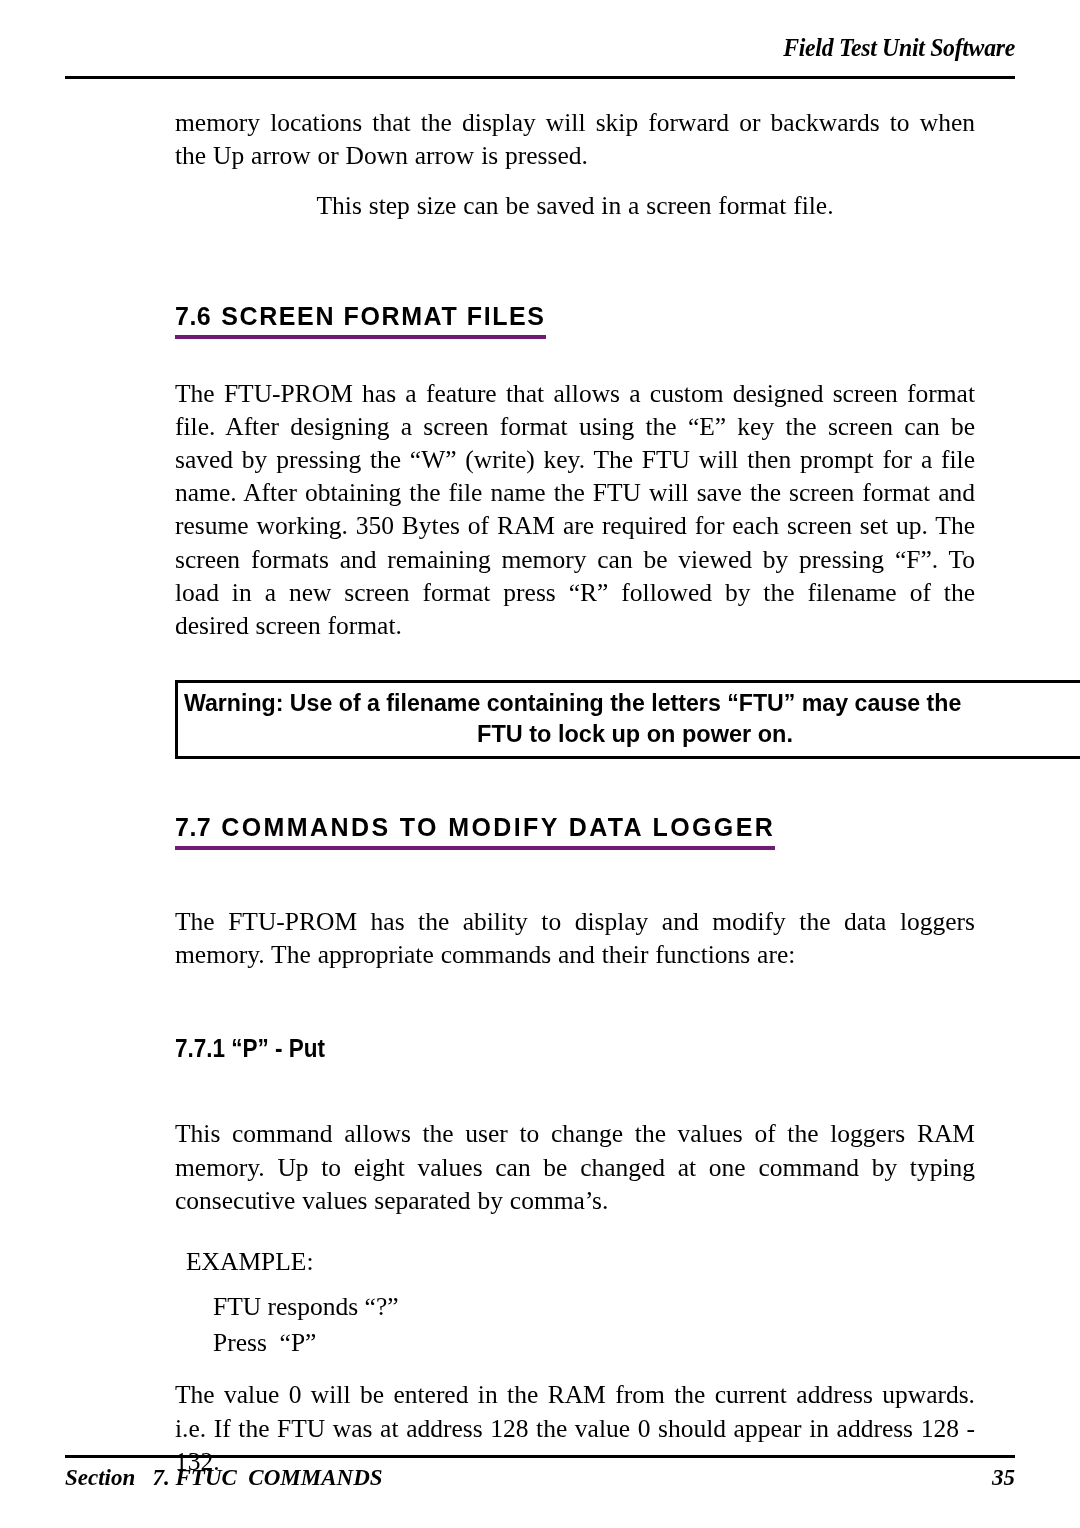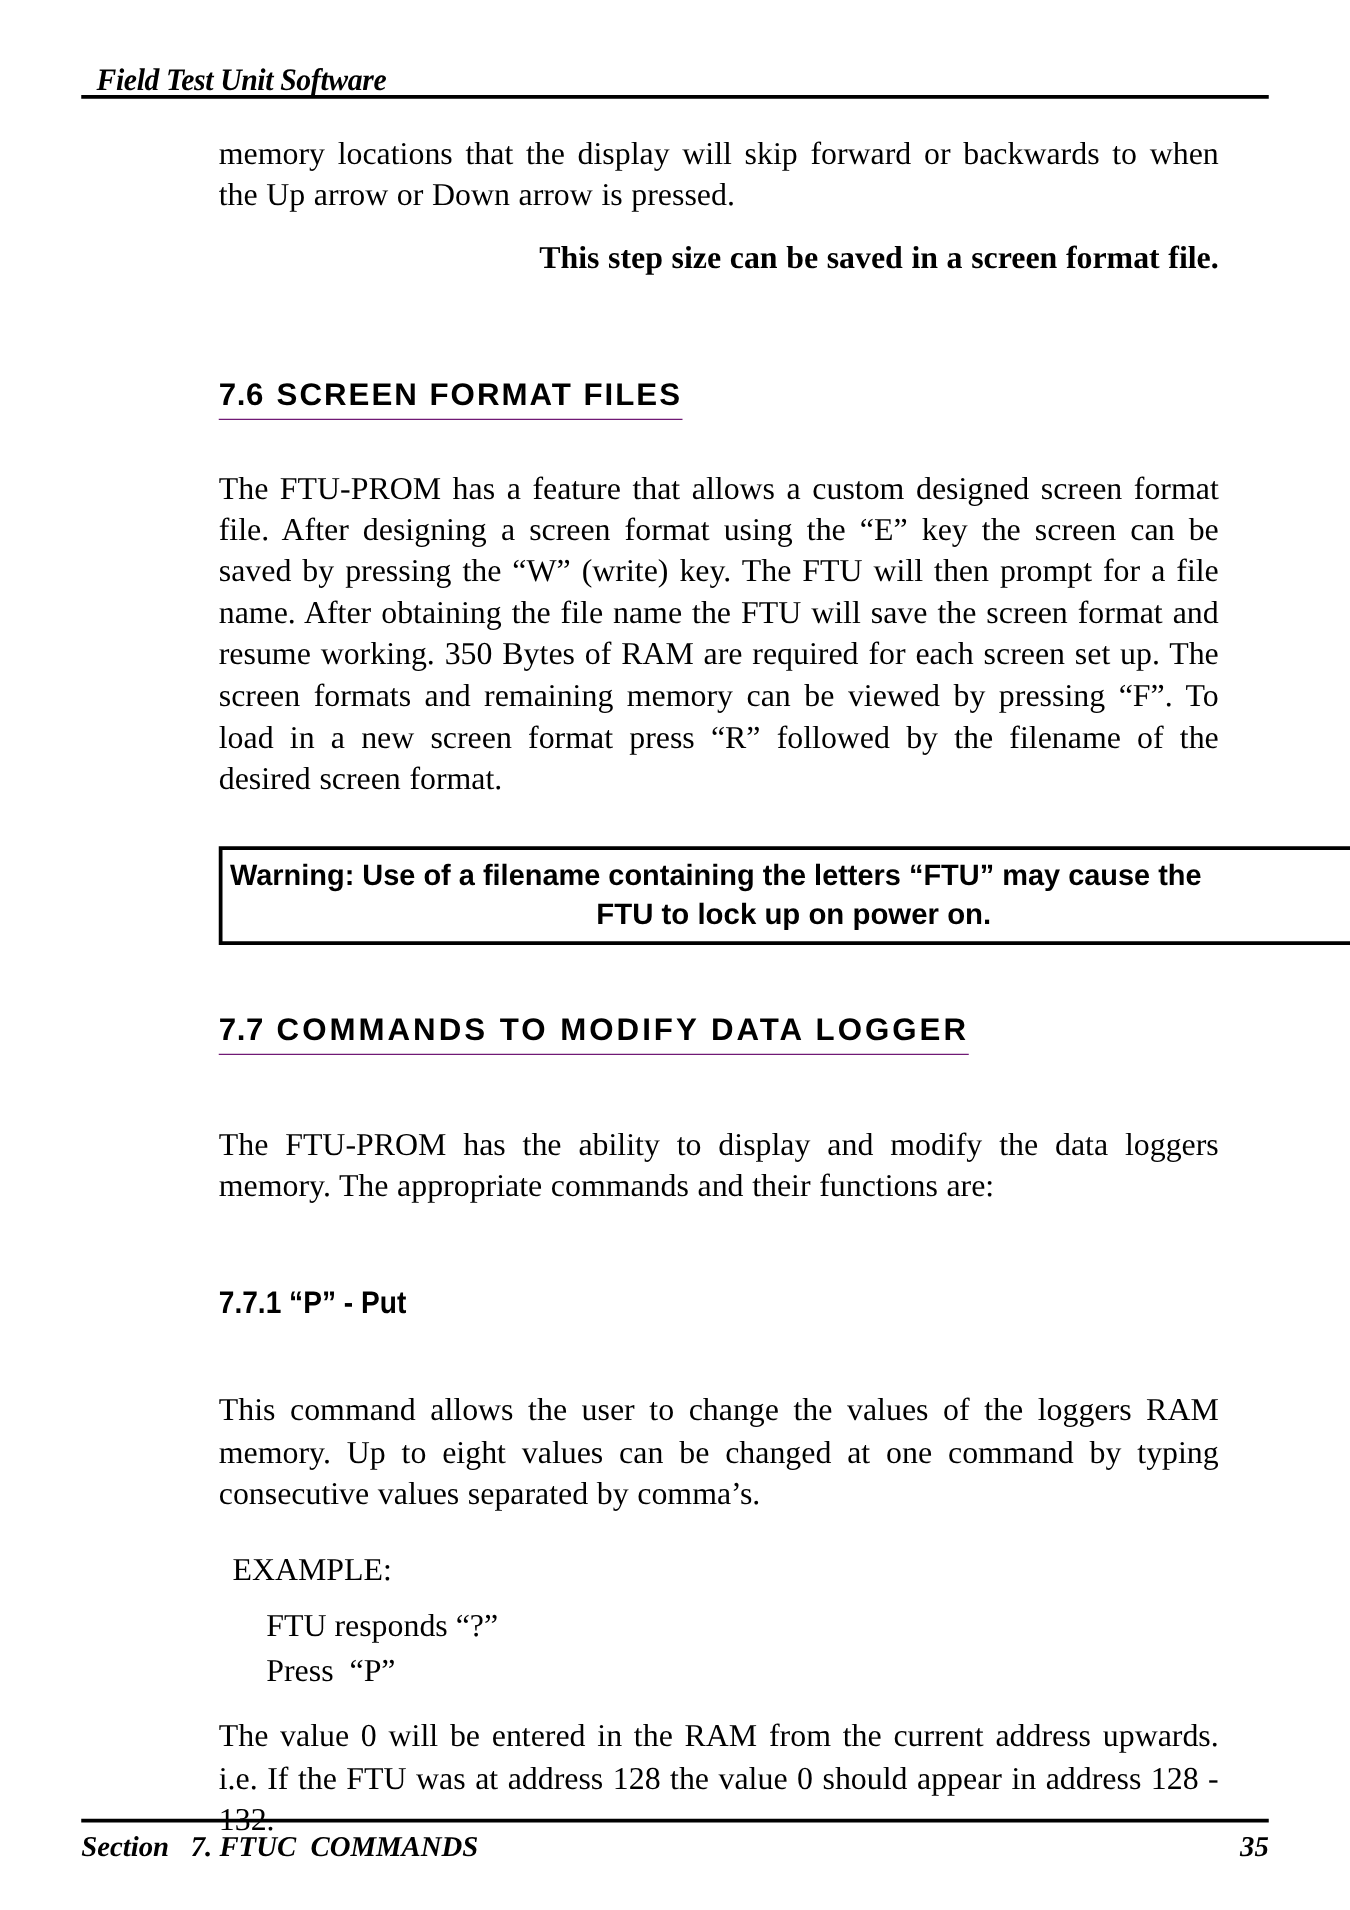--- a/index.html
+++ b/index.html
@@ -20,22 +20,23 @@
     position: absolute;
     left: 0; top: 0;
     width: 1080px;
     height: 1528px;
   }
 
   
   .header {
     position: absolute;
     left: 65px;
-    top: 52px;
-    width: 950px;
+    top: 35px;
+    width: 950px;
+    text-align: right;
   }
   .header-title {
     font-family: "Liberation Serif", "DejaVu Serif", serif;
     font-weight: bold;
     font-style: italic;
     font-size: 25px;
     letter-spacing: -0.3px;
     line-height: 1;
     display: inline-block;
     transform: scaleX(0.95);
@@ -60,38 +61,37 @@
 
   p.body {
     margin: 0;
     font-size: 25.5px;
     line-height: 1.30;
     text-align: justify;
     text-justify: inter-word;
     word-spacing: 0.02em;
   }
   p.body.last-left {
-    text-align: right;
-    font-weight: bold;
+    text-align: center;
   }
 
   .gap-sm { height: 17px; }
   .gap-md { height: 26px; }
   .gap-lg { height: 38px; }
 
   
   .sec-head {
     display: inline-block;
     font-family: "Liberation Sans", "DejaVu Sans", sans-serif;
     font-weight: bold;
     font-size: 25px;
     letter-spacing: 1.6px;
     line-height: 1.1;
     padding-bottom: 4px;
-    border-bottom: 1px solid #701a75;
+    border-bottom: 4px solid #701a75;
     white-space: nowrap;
   }
   .sec-head .num { letter-spacing: 0.5px; }
   .sec-head .sp { display: inline-block; width: 10px; }
 
   .sec-head.wide { letter-spacing: 2.4px; }
 
   
   .subsub-head {
     font-family: "Liberation Sans", "DejaVu Sans", sans-serif;

